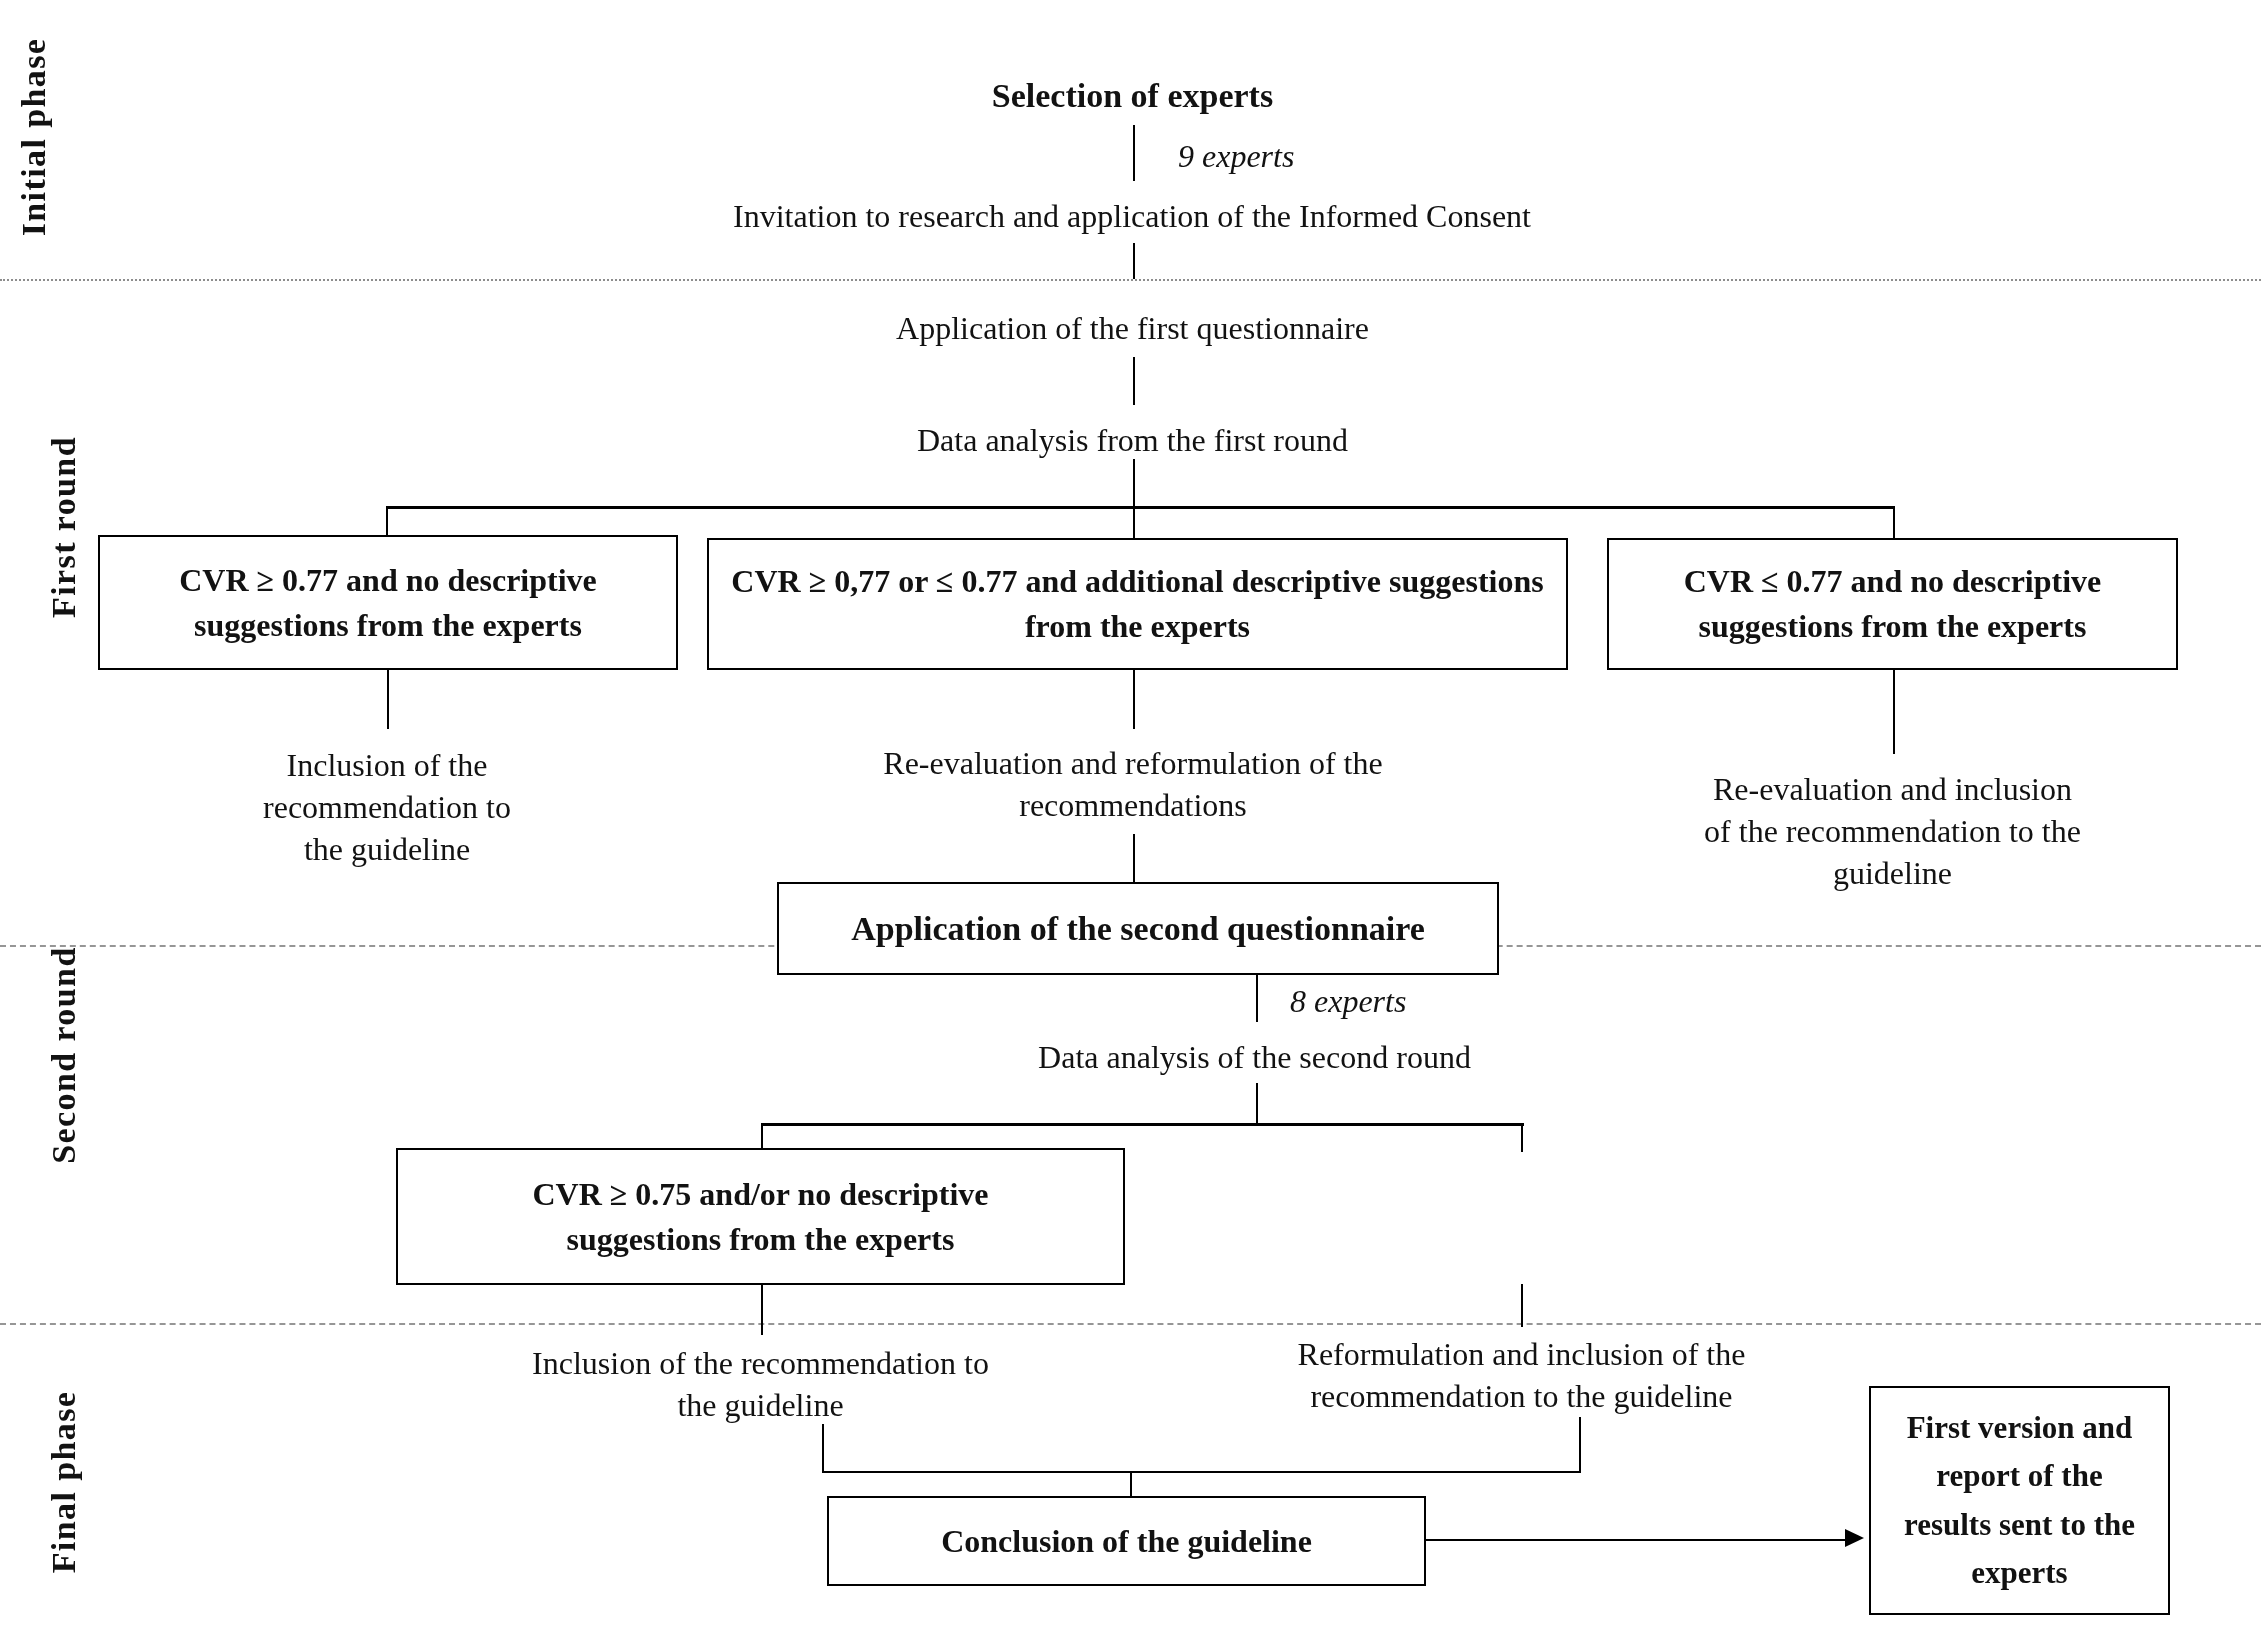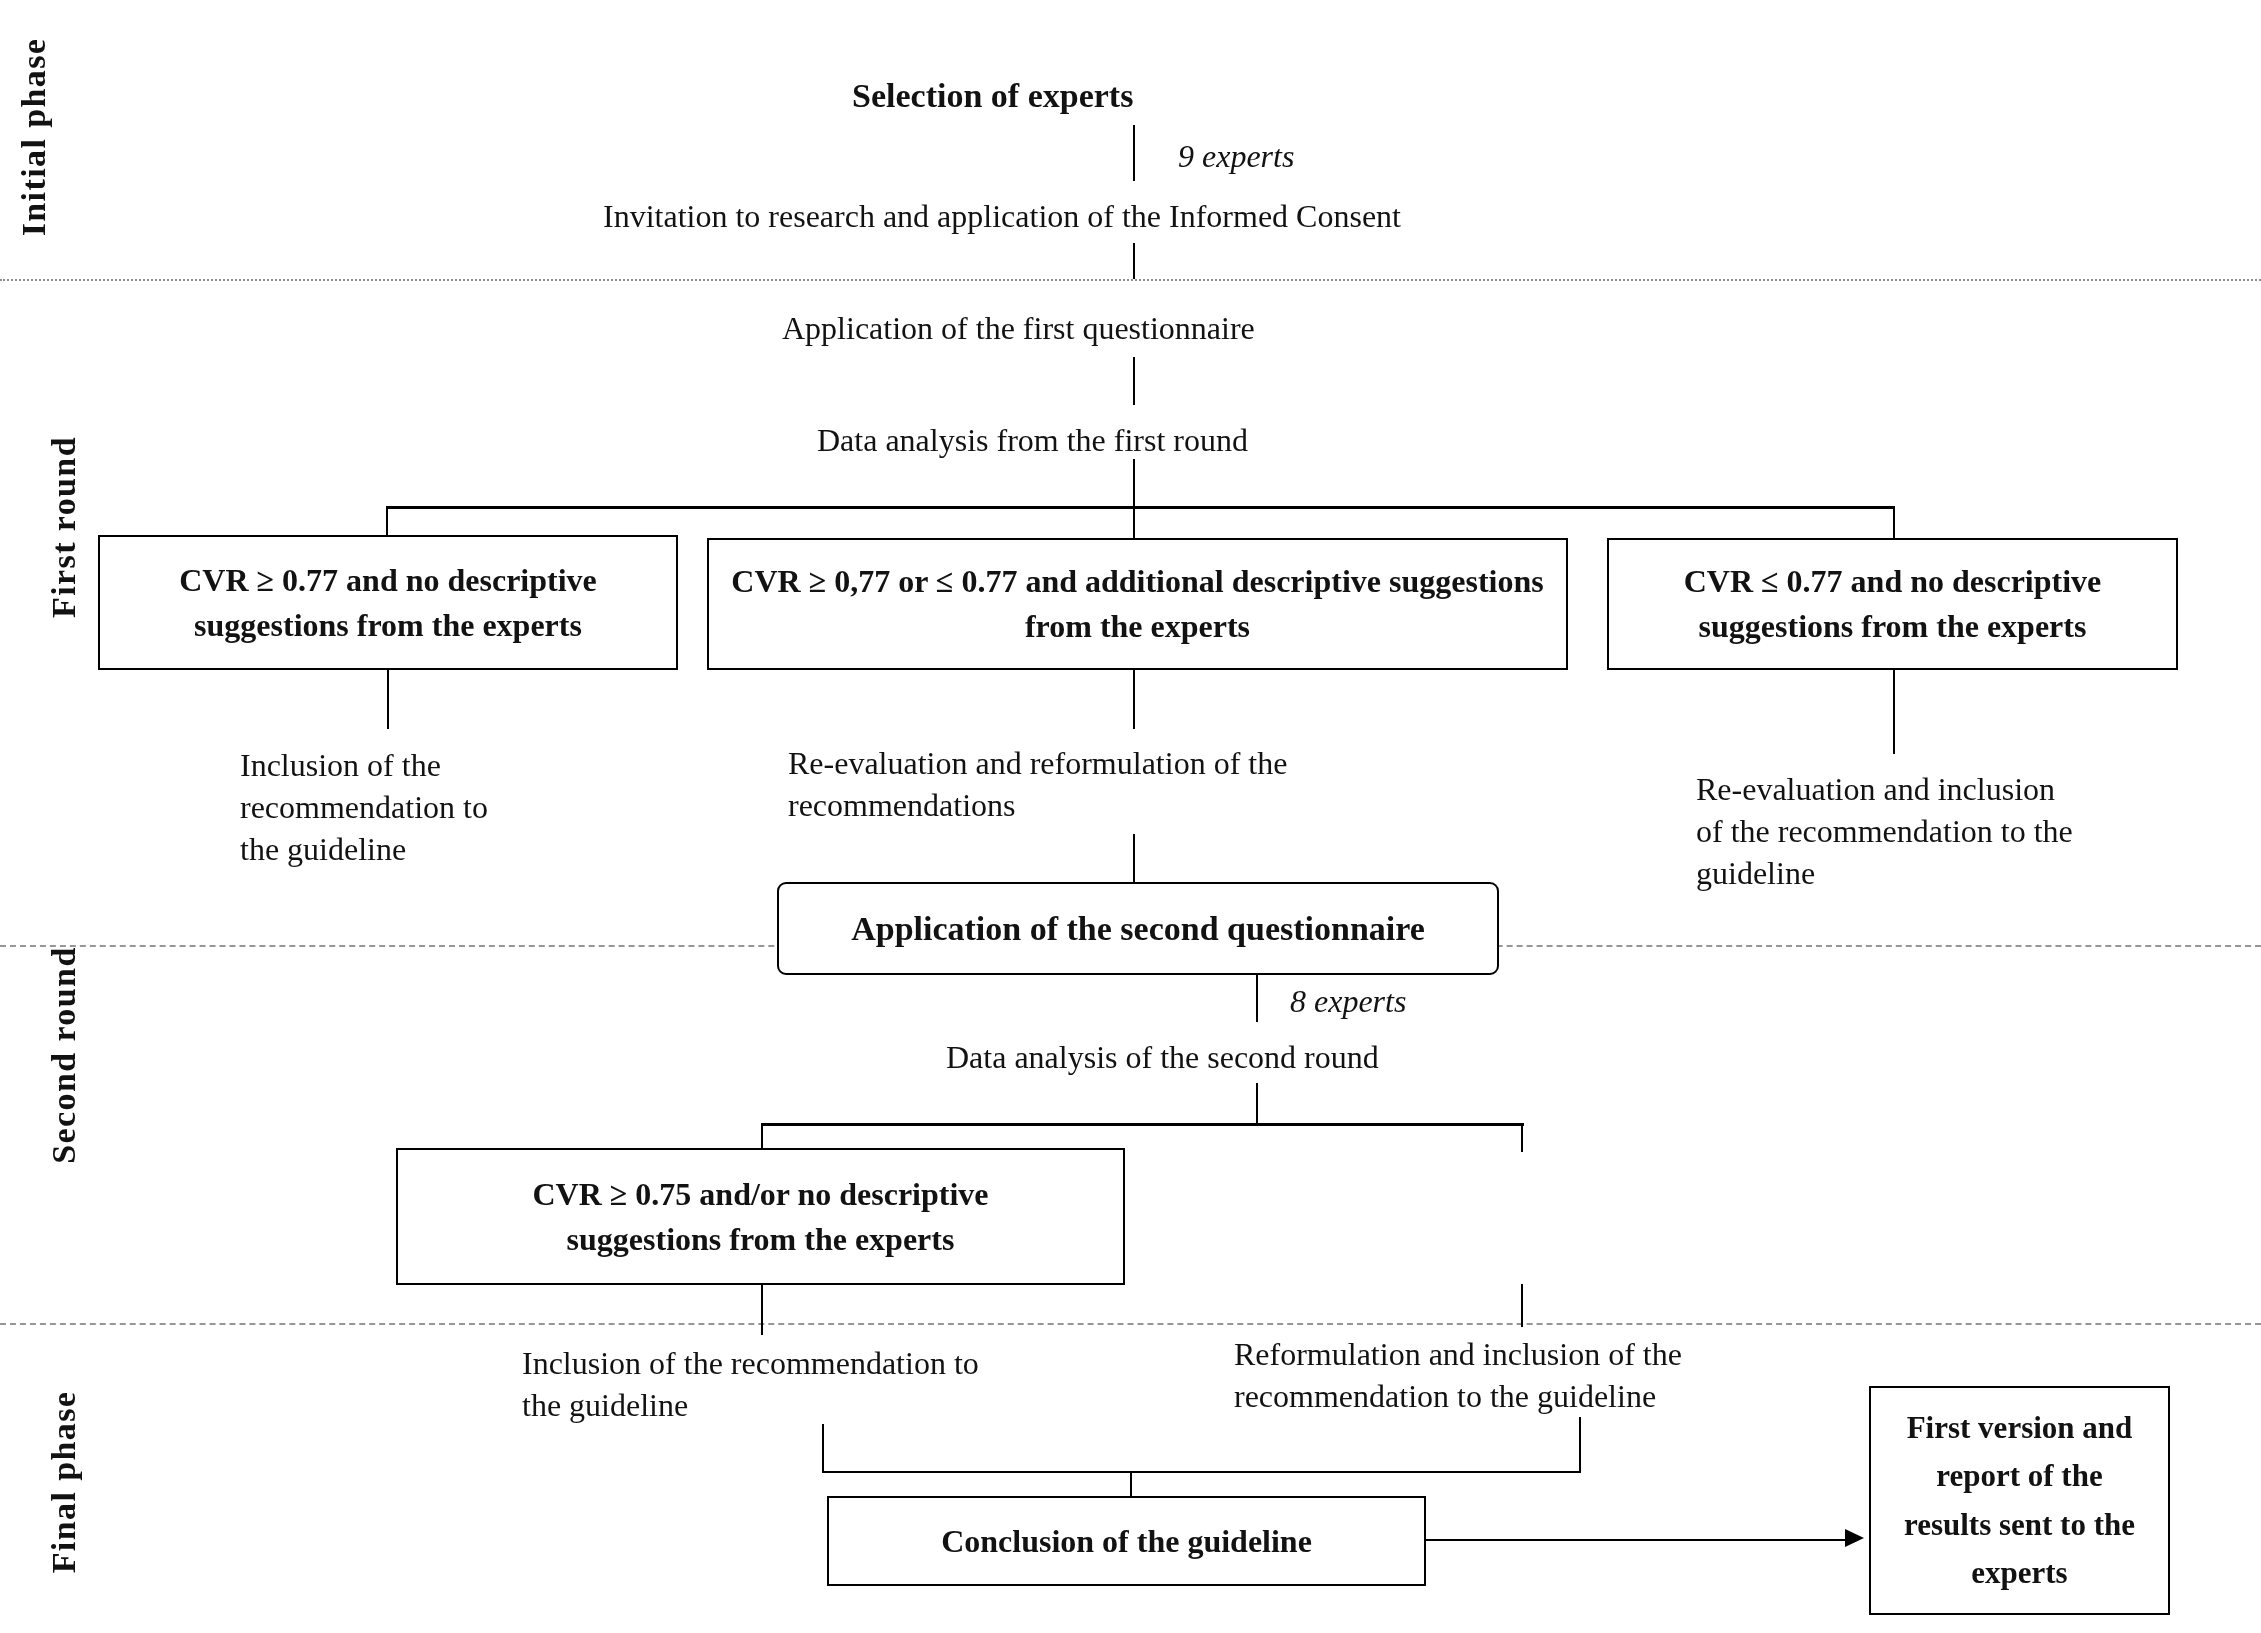--- a/index.html
+++ b/index.html
@@ -1,21 +1,21 @@
 <!DOCTYPE html>
 <html style="font-size:11.2px"><head>
 <meta charset="utf-8">
 <style>
   html,body { margin:0; padding:0; background:#ffffff; }
   .canvas {
     position:relative; width:2261px; height:1634px; background:#ffffff;
     font-family:"Liberation Serif","DejaVu Serif",serif; color:#121212;
     overflow:hidden;
   }
-  .t { position:absolute; font-size:32px; line-height:1.32; }
+  .t { position:absolute; text-align:center; font-size:32px; line-height:1.32; }
   .bold { font-weight:bold; }
   .italic { font-style:italic; }
   .box {
     position:absolute; border:2.8px solid #000; background:#fff;
     display:flex; align-items:center; justify-content:center;
     text-align:center; font-weight:bold; font-size:32px; line-height:1.4;
     z-index:2; box-sizing:border-box;
   }
   .u { text-underline-offset:4.2px; }
   .vline { position:absolute; width:2.1px; background:#000; z-index:1; }
@@ -83,21 +83,21 @@
   <div class="vline" style="left:387px;  top:669px; height:60px;"></div>
   <div class="vline" style="left:1133px; top:670px; height:59px;"></div>
   <div class="vline" style="left:1893px; top:670px; height:84px;"></div>
 
   <div class="t" style="left:240px; top:744px; width:294px;">Inclusion of the recommendation to the guideline</div>
   <div class="t" style="left:1696px; top:768px; width:393px;">Re-evaluation and inclusion of the recommendation to the guideline</div>
   <div class="t" style="left:788px; top:742px; width:690px;">Re-evaluation and reformulation of the recommendations</div>
 
   <div class="vline" style="left:1133px; top:834px; height:49px;"></div>
 
-  <div class="box" style="left:777px; top:882px; width:722px; height:93px; font-size:34px;border-radius:9px;">
+  <div class="box" style="left:777px; top:882px; width:722px; height:93px; font-size:34px;">
     <span>Application of the second questionnaire</span>
   </div>
 
   <div class="vline" style="left:1256px; top:974px; height:48px;"></div>
   <div class="t italic" style="left:1290px; top:980px; width:294px; text-align:left;">8 experts</div>
 
   <div class="t" style="left:946px; top:1036px; width:617px;">Data analysis of the second round</div>
 
   <div class="vline" style="left:1256px; top:1083px; height:42px;"></div>
   <div class="hline" style="left:761px; top:1123px; width:763px;"></div>

